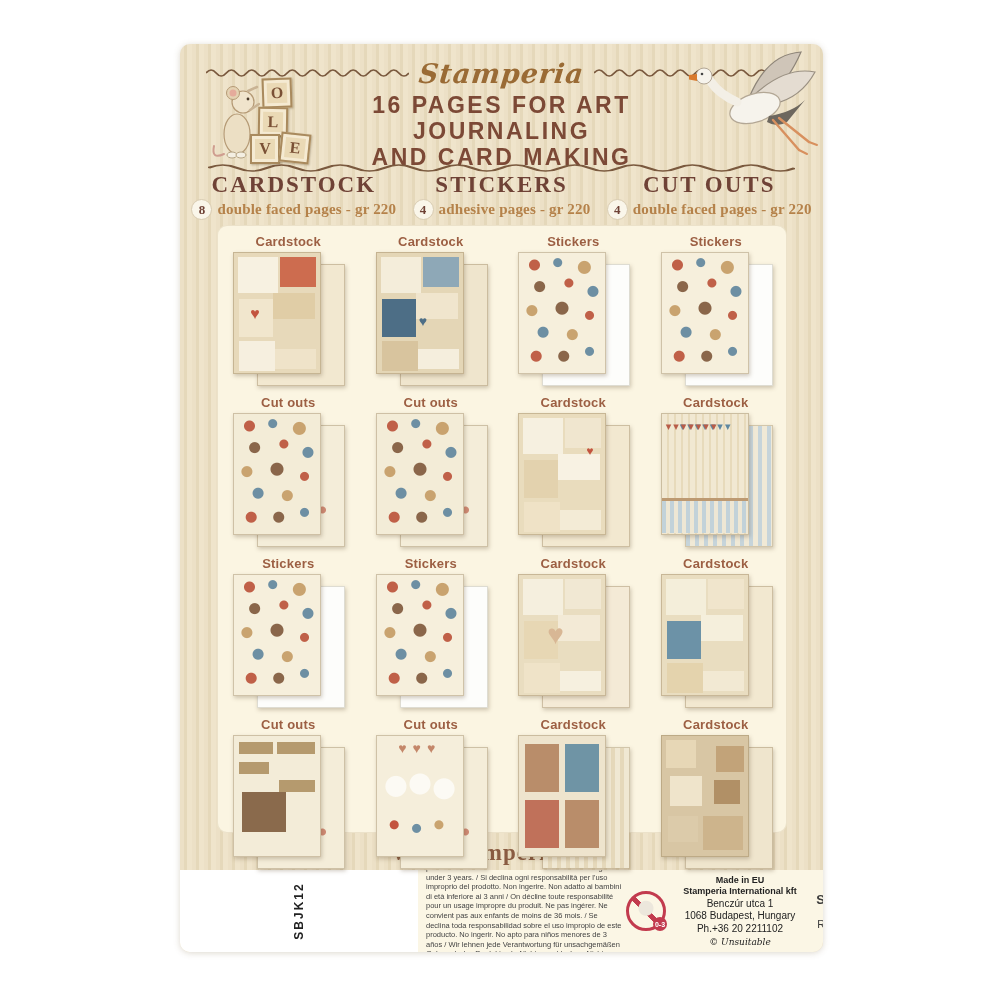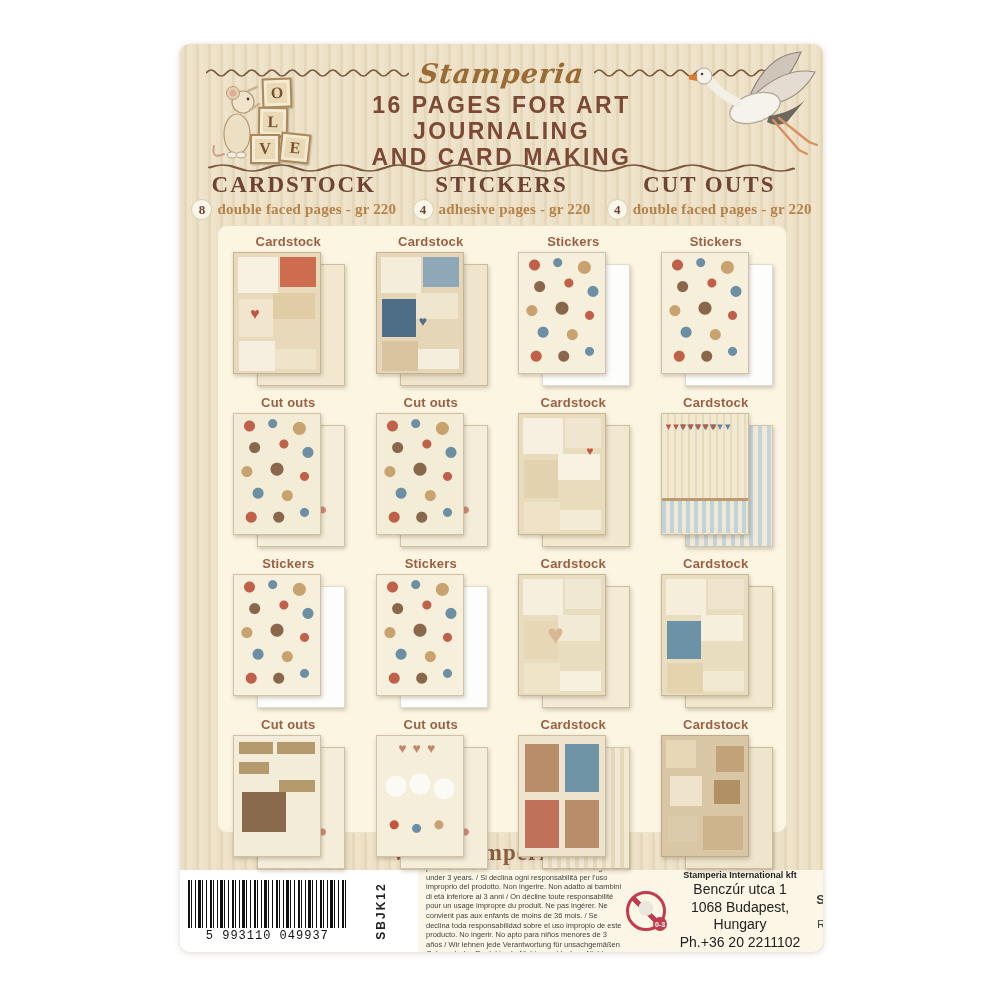--- a/index.html
+++ b/index.html
@@ -179,21 +179,21 @@
     color:#444;text-align:left;}
   .age-icon{position:relative;flex:0 0 auto;width:34px;height:34px;margin-left:4px;border-radius:50%;
     border:3px solid #c23b4e;background:
       radial-gradient(circle at 50% 42%,#ece7dc 7px,transparent 8px),
       linear-gradient(45deg,transparent 45%,#c23b4e 45% 55%,transparent 55%);}
   .age-txt{position:absolute;right:-4px;bottom:-3px;width:14px;height:14px;border-radius:50%;
     background:#c23b4e;color:#fff;font-size:7px;font-weight:bold;display:flex;
     align-items:center;justify-content:center;}
   .made{flex:0 0 auto;width:132px;margin-left:8px;text-align:center;color:#222;}
   .m1{font-size:9px;font-weight:bold;line-height:1.25;}
-  .m2{font-size:14px;line-height:1.25;}
+  .m2{font-size:10px;line-height:1.25;}
   .m3{font-family:"DejaVu Serif",serif;font-style:italic;font-size:9px;margin-top:2px;}
   .scan{flex:0 0 auto;width:80px;text-align:center;color:#3a3a3a;margin-left:2px;}
   .s1{font-size:13px;font-weight:bold;letter-spacing:.5px;}
   .s2{font-size:10.5px;line-height:1.1;}
 </style>
 </head>
 <body>
 
 <div class="canvas">
   <div class="package">
@@ -399,24 +399,20 @@
           </div>
         </div>
 
       </div>
     </div>
 
     <div class="website">www.stamperia.com</div>
 
     <div class="strip">
       <div class="barcode-box">
-        <div class="bc-col">
-          <div class="bars"></div>
-          <div class="bc-digits">5 993110 049937</div>
-        </div>
         <div class="bc-code">SBJK12</div>
       </div>
       <div class="legal">We decline all responsibility for improper use of the product. Do not swallow. Unsuitable for children of age under 3 years. / Si declina ogni responsabilità per l'uso improprio del prodotto. Non ingerire. Non adatto ai bambini di età inferiore ai 3 anni / On décline toute responsabilité pour un usage impropre du produit. Ne pas ingérer. Ne convient pas aux enfants de moins de 36 mois. / Se declina toda responsabilidad sobre el uso impropio de este producto. No ingerir. No apto para niños menores de 3 años / Wir lehnen jede Verantwortung für unsachgemäßen Gebrauch des Produkts ab. Nicht verschlucken. Nicht geeignet für Kinder unter 3 Jahren.</div>
       <div class="age-icon">
         <span class="age-txt">0-3</span>
       </div>
       <div class="made">
         <div class="m1">Made in EU</div>
         <div class="m1">Stamperia International kft</div>
         <div class="m2">Benczúr utca 1</div>

